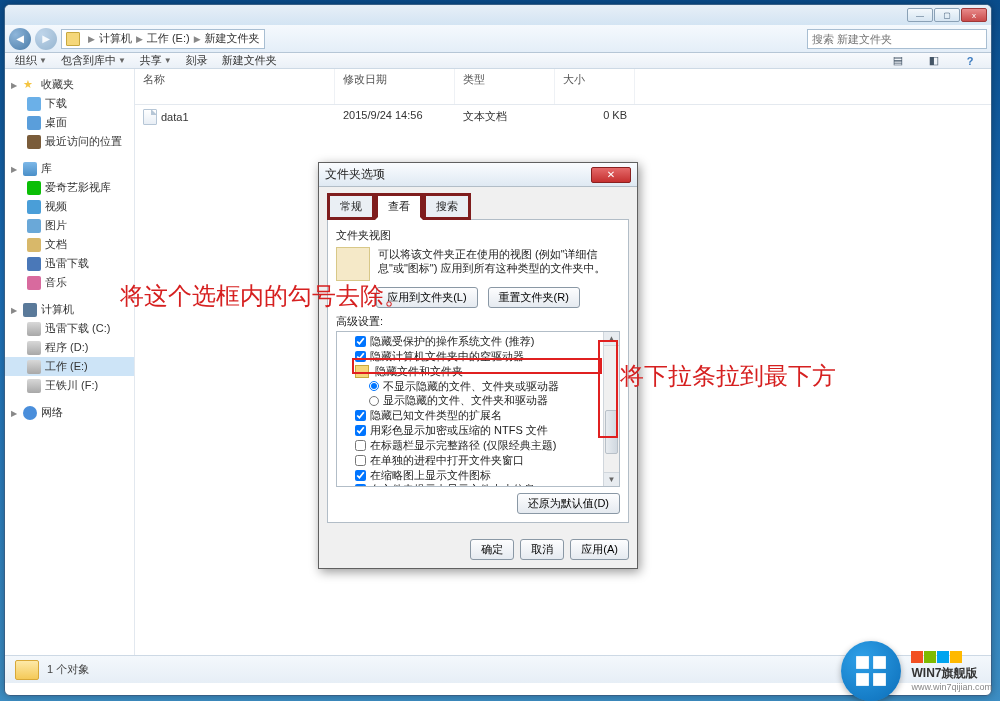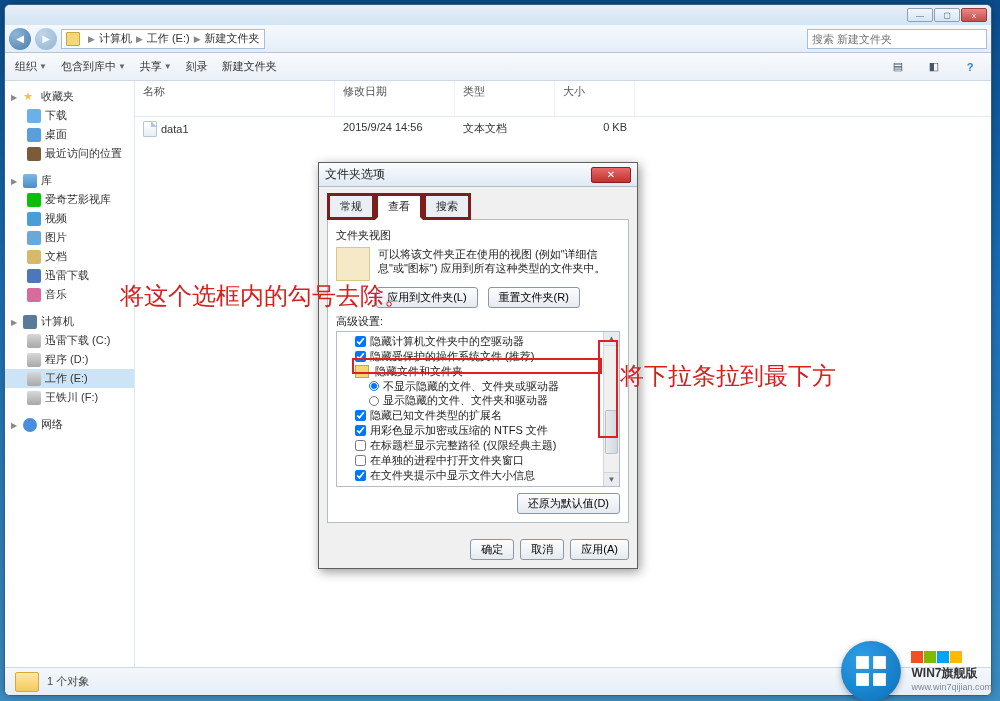--- a/index.html
+++ b/index.html
@@ -17,21 +17,21 @@
 .navbar { height: 28px; background: linear-gradient(to bottom,#f5f9fd,#e4eef8); border-bottom:1px solid #b6c6d6; display:flex; align-items:center; padding:0 4px; gap:4px;}
 .navbtn { width:22px; height:22px; border-radius:50%; background: radial-gradient(circle at 30% 30%, #8fb6da, #4a7ca8); display:flex; align-items:center; justify-content:center; color:#fff; font-size:10px; }
 .navbtn.fwd { opacity:0.5;}
 .breadcrumb { flex:0 0 auto; height:20px; border:1px solid #a8bed2; background:#fff; display:flex; align-items:center; padding:0 4px; font-size:11px; color:#333; min-width:200px;}
 .breadcrumb .sep { margin:0 4px; color:#888; font-size:9px;}
 .bc-icon { width:14px; height:14px; background:#f5d77a; border:1px solid #c8a83e; border-radius:1px; margin-right:4px;}
 .nav-spacer{flex:1;}
 .searchbox { width:180px; height:20px; border:1px solid #a8bed2; background:#fff; display:flex; align-items:center; padding:0 4px;}
 .searchbox input { border:none; outline:none; width:100%; font-size:11px; color:#888;}
 
-.toolbar { height: 28px; background: linear-gradient(to bottom,#f8fafd,#eaf0f7); border-bottom:1px solid #cdd9e5; display:flex; align-items:center; padding:0 10px; gap:14px; font-size:11px; color:#333;}
+.toolbar { height: 16px; background: linear-gradient(to bottom,#f8fafd,#eaf0f7); border-bottom:1px solid #cdd9e5; display:flex; align-items:center; padding:0 10px; gap:14px; font-size:11px; color:#333;}
 .toolbar .item { cursor:pointer; display:flex; align-items:center; gap:2px;}
 .toolbar .item .dd{font-size:8px; color:#666;}
 .tb-spacer{flex:1;}
 .tb-iconbtn{width:22px;height:18px;border:1px solid transparent;display:flex;align-items:center;justify-content:center;font-size:11px;color:#456;}
 
 .body { display:flex; height: calc(100% - 20px - 28px - 28px - 28px); }
 .sidebar { width:130px; background:#fff; border-right:1px solid #e2e8ef; padding:6px 0; overflow-y:auto;}
 .sb-group { margin-bottom:8px;}
 .sb-head { display:flex; align-items:center; padding:2px 6px; font-size:11px; color:#333; gap:4px;}
 .sb-head .disc{width:8px;height:8px;font-size:8px;color:#888;}
@@ -283,25 +283,25 @@
       </div>
       <div class="btnrow">
         <button class="btn">应用到文件夹(L)</button>
         <button class="btn">重置文件夹(R)</button>
       </div>
       <div class="adv-label">高级设置:</div>
       <div class="advbox">
         <div class="advlist">
           <div class="adv-item indent1">
               <input type="checkbox" checked="" style="">
+              <span>隐藏受保护的操作系统文件 (推荐)</span>
+            </div>
+          <div class="adv-item indent1">
+              <input type="checkbox" checked="" style="">
               <span>隐藏计算机文件夹中的空驱动器</span>
-            </div>
-          <div class="adv-item indent1">
-              <input type="checkbox" checked="" style="">
-              <span>隐藏受保护的操作系统文件 (推荐)</span>
             </div>
           <div class="adv-item folder indent1">
               <span>隐藏文件和文件夹</span>
             </div>
           <div class="adv-item indent2">
               <input type="radio" name="hid" checked="" class="rad" style="">
               <span>不显示隐藏的文件、文件夹或驱动器</span>
             </div>
           <div class="adv-item indent2">
               <input type="radio" name="hid" class="rad" style="">
@@ -315,20 +315,24 @@
               <input type="checkbox" checked="" style="">
               <span>用彩色显示加密或压缩的 NTFS 文件</span>
             </div>
           <div class="adv-item indent1">
               <input type="checkbox" style="">
               <span>在标题栏显示完整路径 (仅限经典主题)</span>
             </div>
           <div class="adv-item indent1">
               <input type="checkbox" style="">
               <span>在单独的进程中打开文件夹窗口</span>
+            </div>
+          <div class="adv-item indent1">
+              <input type="checkbox" checked="" style="">
+              <span>在缩略图上显示文件图标</span>
             </div>
           <div class="adv-item indent1">
               <input type="checkbox" checked="" style="">
               <span>在文件夹提示中显示文件大小信息</span>
             </div>
 
         </div>
         <div class="adv-scroll">
           <div class="up">▲</div>
           <div class="thumb"></div>

